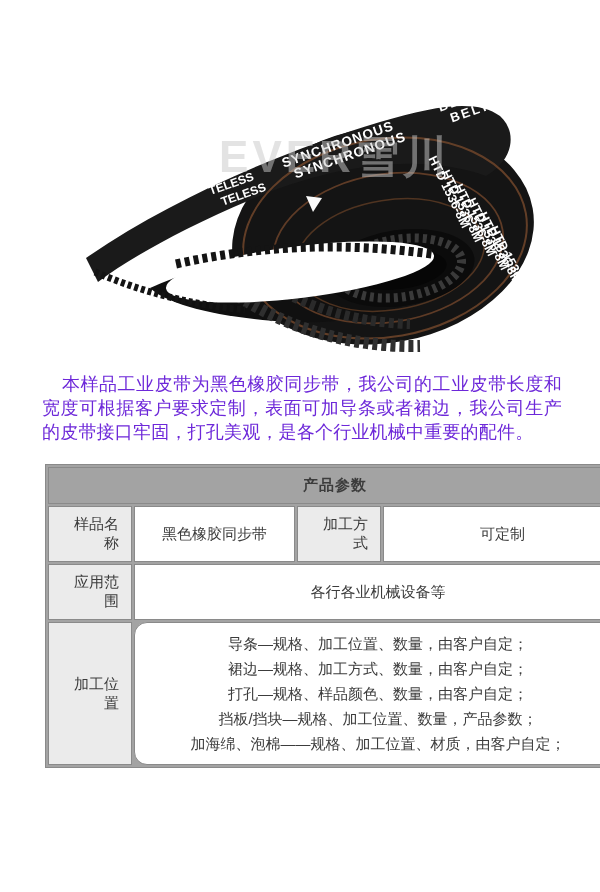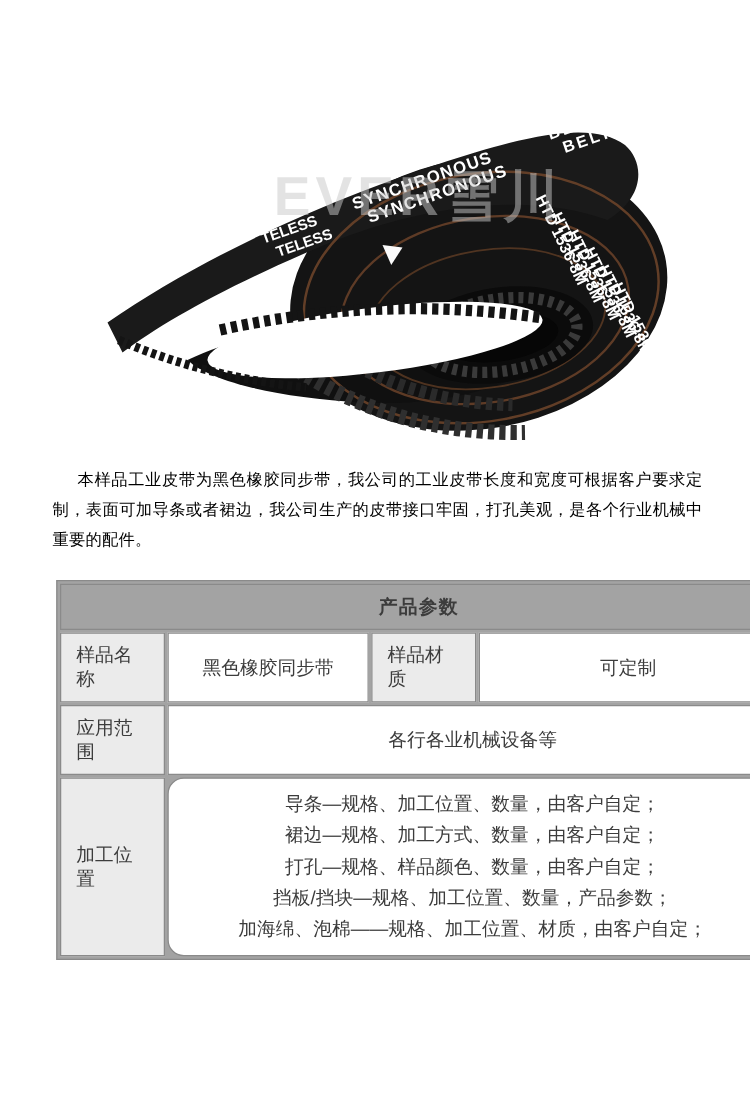--- a/index.html
+++ b/index.html
@@ -16,23 +16,23 @@
   .photo {
     position: relative;
     width: 600px; height: 358px;
     background: #ffffff;
   }
   .photo svg { display: block; }
 
   
   .intro {
     margin: 14px 38px 0 42px;
-    font-size: 13px;
+    font-size: 18px;
     line-height: 24px;
-    color: #000000;
+    color: #6d28d9;
     text-indent: 20px;
     letter-spacing: 0.2px;
     text-align: justify;
   }
 
   
   table.spec {
     margin: 20px 0 0 45px;
     width: 580px;
     border-collapse: separate;
@@ -52,21 +52,21 @@
   td.title-cell {
     text-align: center;
     font-weight: bold;
     font-size: 20px;
     color: #0e0e0e;
     padding: 7px 4px;
     letter-spacing: 1px;
   }
   td.lab {
     background: #ebebeb;
-    text-align: left;
+    text-align: right;
     padding: 14px 4px;
     color: #3a3a3a;
   }
   td.val { background: #ffffff; text-align: center; }
   tr.r-name td.val, tr.r-name td.lab { height: 48px; }
   tr.r-mat  td.val, tr.r-mat  td.lab { height: 46px; }
   tr.r-app  td.val, tr.r-app  td.lab { height: 44px; }
   td.multiline { padding: 10px 12px; border-radius: 13px; }
   td.multiline div { line-height: 25px; white-space: nowrap; }
   tr.r-joint td.val, tr.r-joint td.lab { height: 54px; }
@@ -151,21 +151,21 @@
         <col style="width:84px">
         <col>
     </colgroup>
     <tbody>
       <tr>
         <td colspan="4" class="title-cell">产品参数</td>
       </tr>
       <tr class="r-name">
         <td class="lab">样品名称</td>
         <td class="val">黑色橡胶同步带</td>
-        <td class="lab">样品材质</td>
+        <td class="lab">加工方式</td>
         <td class="val">可定制</td>
       </tr>
       <tr class="r-app">
         <td class="lab">应用范围</td>
         <td class="val" colspan="3">各行各业机械设备等</td>
       </tr>
       <tr>
         <td class="lab">加工位置</td>
         <td class="val multiline" colspan="3">
           <div>导条—规格、加工位置、数量，由客户自定；</div>

